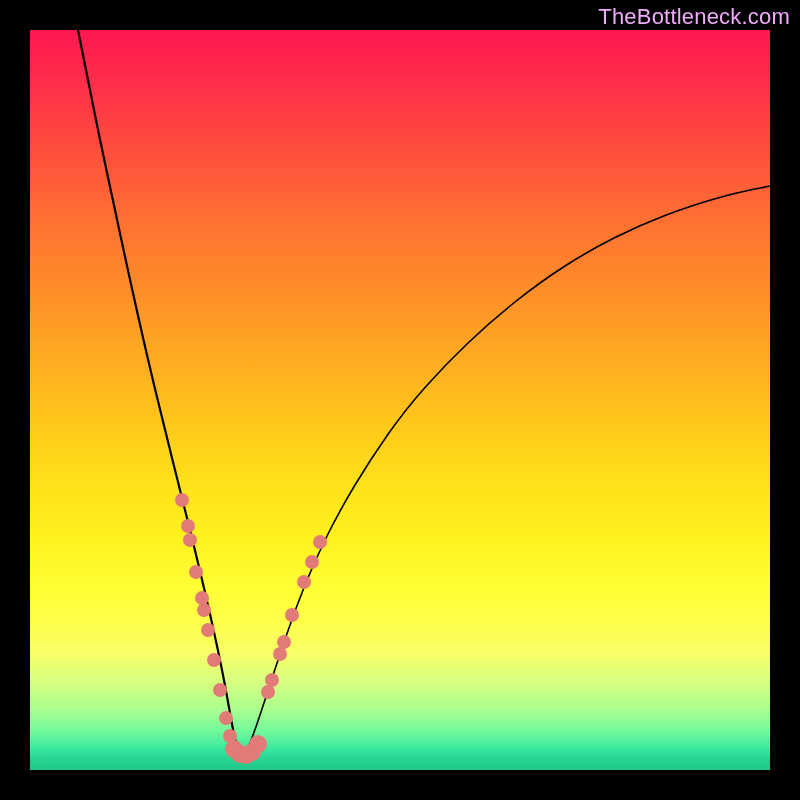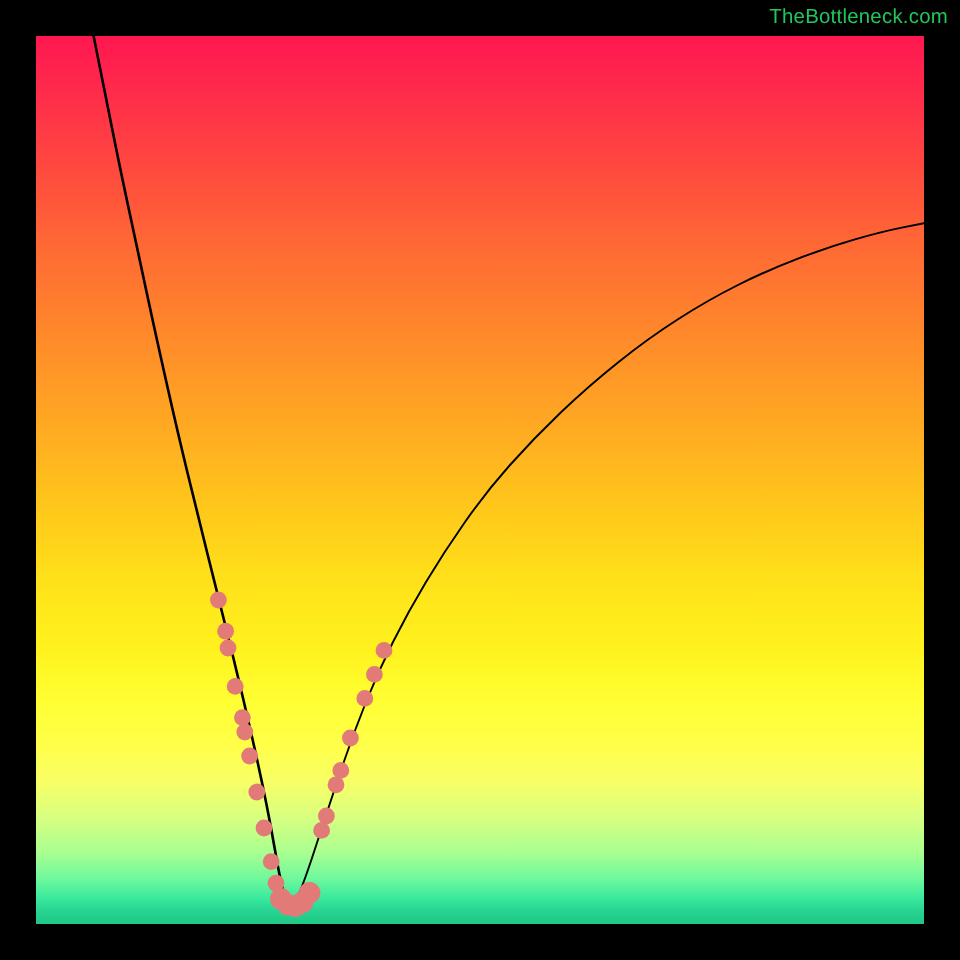--- a/index.html
+++ b/index.html
@@ -41,22 +41,22 @@
       #6cf89c 95%,
       #3cea9e 97%,
       #28d492 98.5%,
       #1ec887 100%
     );
   }
   .watermark {
     position: absolute;
     top: 4px;
     right: 10px;
-    color: #22c55e;
-    font-size: 17px;
+    color: #f0abfc;
+    font-size: 22px;
     font-weight: 500;
     letter-spacing: 0.2px;
   }
   svg.curves {
     position: absolute;
     left: 0;
     top: 0;
     width: 740px;
     height: 740px;
   }

